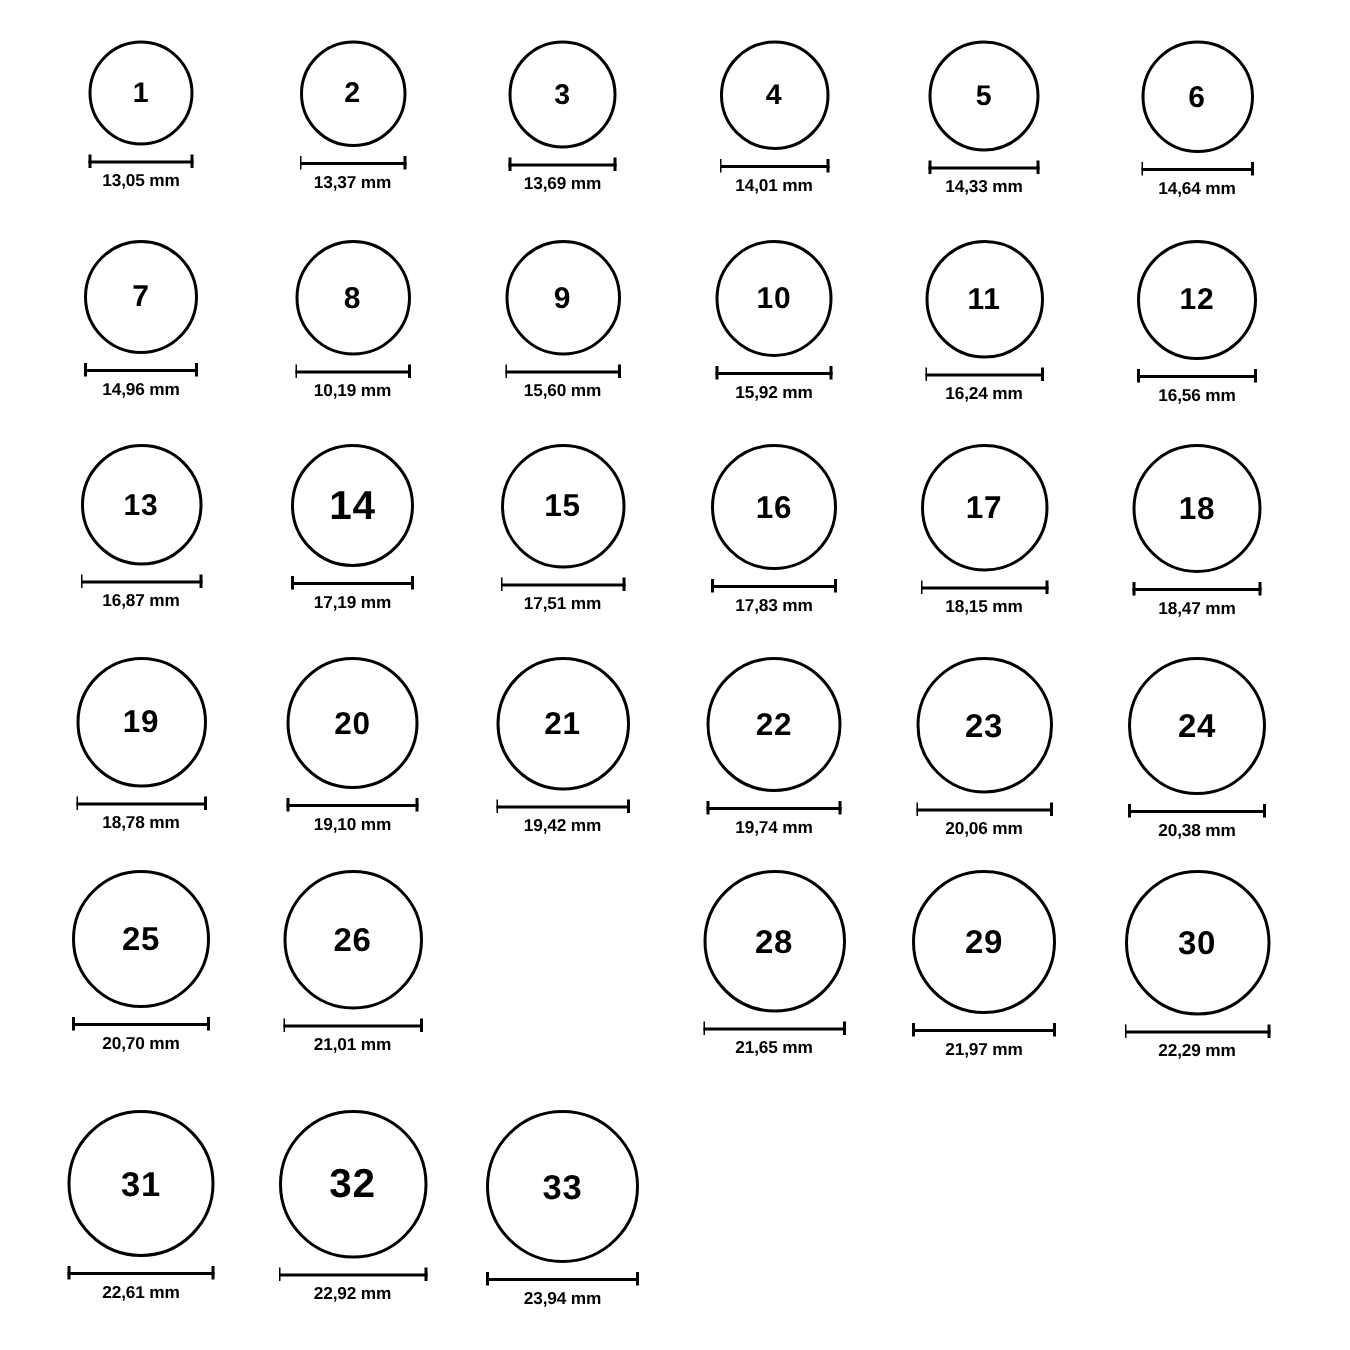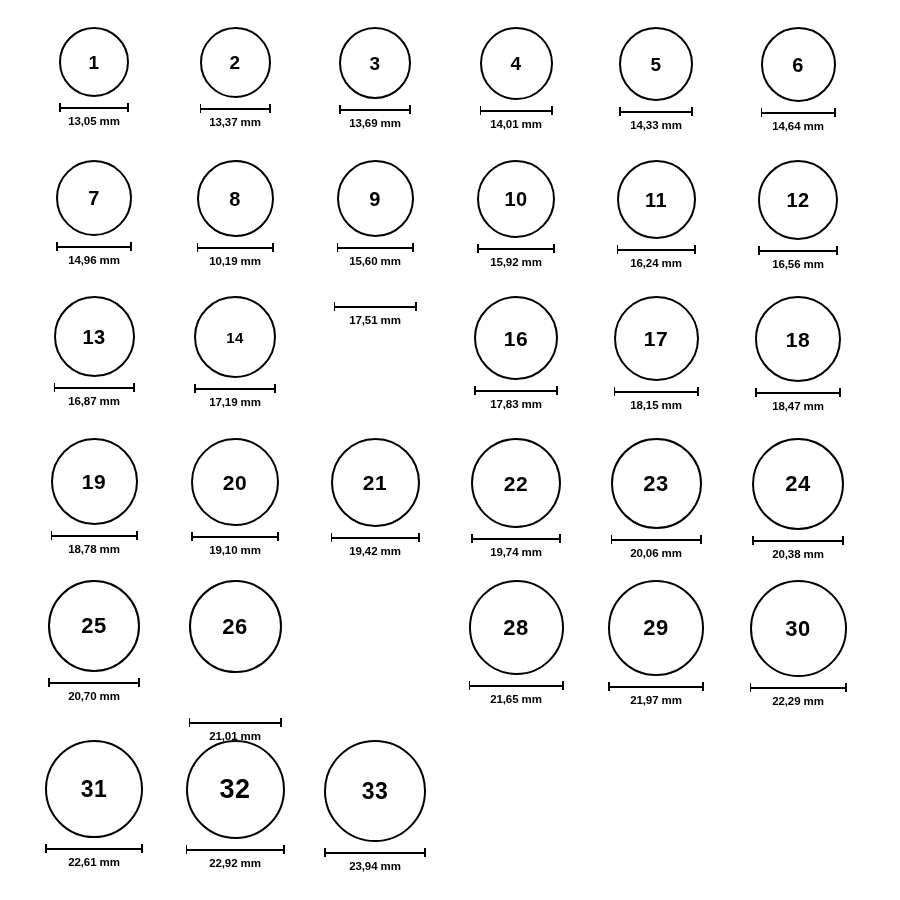--- a/index.html
+++ b/index.html
@@ -244,32 +244,35 @@
         <div class="caliper" style="width: 81px;">
           <div class="bar"></div>
           <div class="tick left"></div>
           <div class="tick right"></div>
         </div>
         <div class="ring-label">16,87 mm</div>
       </div>
     </div>
     <div class="ring-cell" style="left: 175px; top: 296px; width: 120px;">
       <div class="ring-circle" style="width: 82px; height: 82px;">
-        <span class="ring-number" style="font-size: 15px;">14</span>
+        <span class="ring-number" style="font-size: 27px;">14</span>
       </div>
       <div class="ring-measure">
         <div class="caliper" style="width: 82px;">
           <div class="bar"></div>
           <div class="tick left"></div>
           <div class="tick right"></div>
         </div>
         <div class="ring-label">17,19 mm</div>
       </div>
     </div>
     <div class="ring-cell" style="left: 315px; top: 296px; width: 120px;">
+      <div class="ring-circle" style="width: 83px; height: 83px;">
+        <span class="ring-number" style="font-size: 21px;">15</span>
+      </div>
       <div class="ring-measure">
         <div class="caliper" style="width: 83px;">
           <div class="bar"></div>
           <div class="tick left"></div>
           <div class="tick right"></div>
         </div>
         <div class="ring-label">17,51 mm</div>
       </div>
     </div>
     <div class="ring-cell" style="left: 456px; top: 296px; width: 120px;">
@@ -395,21 +398,21 @@
       </div>
       <div class="ring-measure">
         <div class="caliper" style="width: 92px;">
           <div class="bar"></div>
           <div class="tick left"></div>
           <div class="tick right"></div>
         </div>
         <div class="ring-label">20,70 mm</div>
       </div>
     </div>
-    <div class="ring-cell" style="left: 175px; top: 580px; width: 120px; gap: 39px;">
+    <div class="ring-cell" style="left: 175px; top: 580px; width: 120px;">
       <div class="ring-circle" style="width: 93px; height: 93px;">
         <span class="ring-number" style="font-size: 22px;">26</span>
       </div>
       <div class="ring-measure">
         <div class="caliper" style="width: 93px;">
           <div class="bar"></div>
           <div class="tick left"></div>
           <div class="tick right"></div>
         </div>
         <div class="ring-label">21,01 mm</div>

